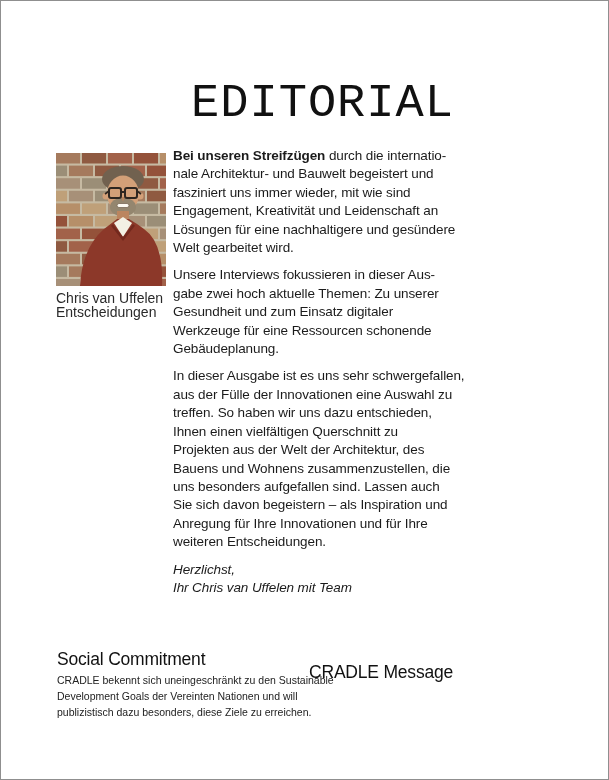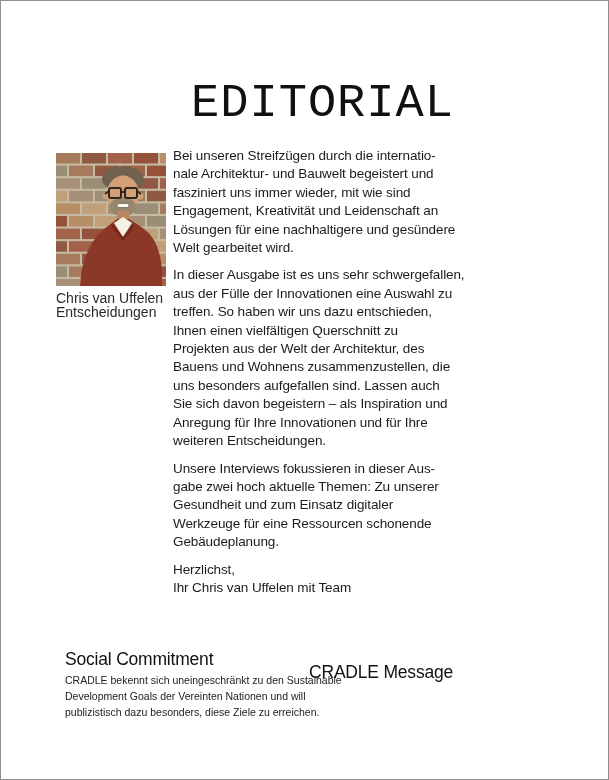--- a/index.html
+++ b/index.html
@@ -18,26 +18,26 @@
     position:absolute; left:55px; top:152px; width:110px; height:133px;
     overflow:hidden; background:#c6baa2;
   }
   .photo svg { display:block; }
   .caption { position:absolute; left:55px; top:290px; font-size:14px; line-height:14px; color:#2a2a2a; }
   .article {
     position:absolute; left:172px; top:146px; width:300px;
     font-size:13.5px; line-height:18.4px; letter-spacing:-0.1px; color:#1b1b1b;
   }
   .article p { white-space:pre; margin:0 0 9px 0; }
-  .article .b { font-weight:normal; }
-  .article .i { }
+  .article .b { font-weight:bold; }
+  .article .i { font-style:italic; }
   .footer-col { position:absolute; }
   .footer-col h2 { font-weight:400; font-size:17.5px; letter-spacing:-0.2px; color:#111; margin:0 0 3px 0; line-height:21px;}
   .footer-col p { white-space:pre; font-size:10.5px; line-height:15.8px; color:#222; }
-  .col-social { left:64px; top:648px; }
+  .col-social { left:56px; top:648px; }
   .col-message { left:308px; top:661px; }
 </style>
 </head>
 <body>
 
 <div class="page">
 
   <h1 class="title">EDITORIAL</h1>
 
   <figure class="photo">
@@ -125,35 +125,35 @@
     <div>Entscheidungen</div>
   </div>
 
   <div class="article">
     <p><span class="b">Bei unseren Streifzügen</span><span> durch die internatio-
 nale Architektur- und Bauwelt begeistert und
 fasziniert uns immer wieder, mit wie sind
 Engagement, Kreativität und Leidenschaft an
 Lösungen für eine nachhaltigere und gesündere
 Welt gearbeitet wird.</span></p>
+    <p>Unsere Interviews fokussieren in dieser Aus-
+gabe zwei hoch aktuelle Themen: Zu unserer
+Gesundheit und zum Einsatz digitaler
+Werkzeuge für eine Ressourcen schonende
+Gebäudeplanung.</p>
     <p>In dieser Ausgabe ist es uns sehr schwergefallen,
 aus der Fülle der Innovationen eine Auswahl zu
 treffen. So haben wir uns dazu entschieden,
 Ihnen einen vielfältigen Querschnitt zu
 Projekten aus der Welt der Architektur, des
 Bauens und Wohnens zusammenzustellen, die
 uns besonders aufgefallen sind. Lassen auch
 Sie sich davon begeistern – als Inspiration und
 Anregung für Ihre Innovationen und für Ihre
 weiteren Entscheidungen.</p>
-    <p>Unsere Interviews fokussieren in dieser Aus-
-gabe zwei hoch aktuelle Themen: Zu unserer
-Gesundheit und zum Einsatz digitaler
-Werkzeuge für eine Ressourcen schonende
-Gebäudeplanung.</p>
     <p class="i">Herzlichst,
 Ihr Chris van Uffelen mit Team</p>
   </div>
 
   <div class="footer-col col-social">
     <h2>Social Commitment</h2>
     <p>CRADLE bekennt sich uneingeschränkt zu den Sustainable
 Development Goals der Vereinten Nationen und will
 publizistisch dazu besonders, diese Ziele zu erreichen.</p>
   </div>

